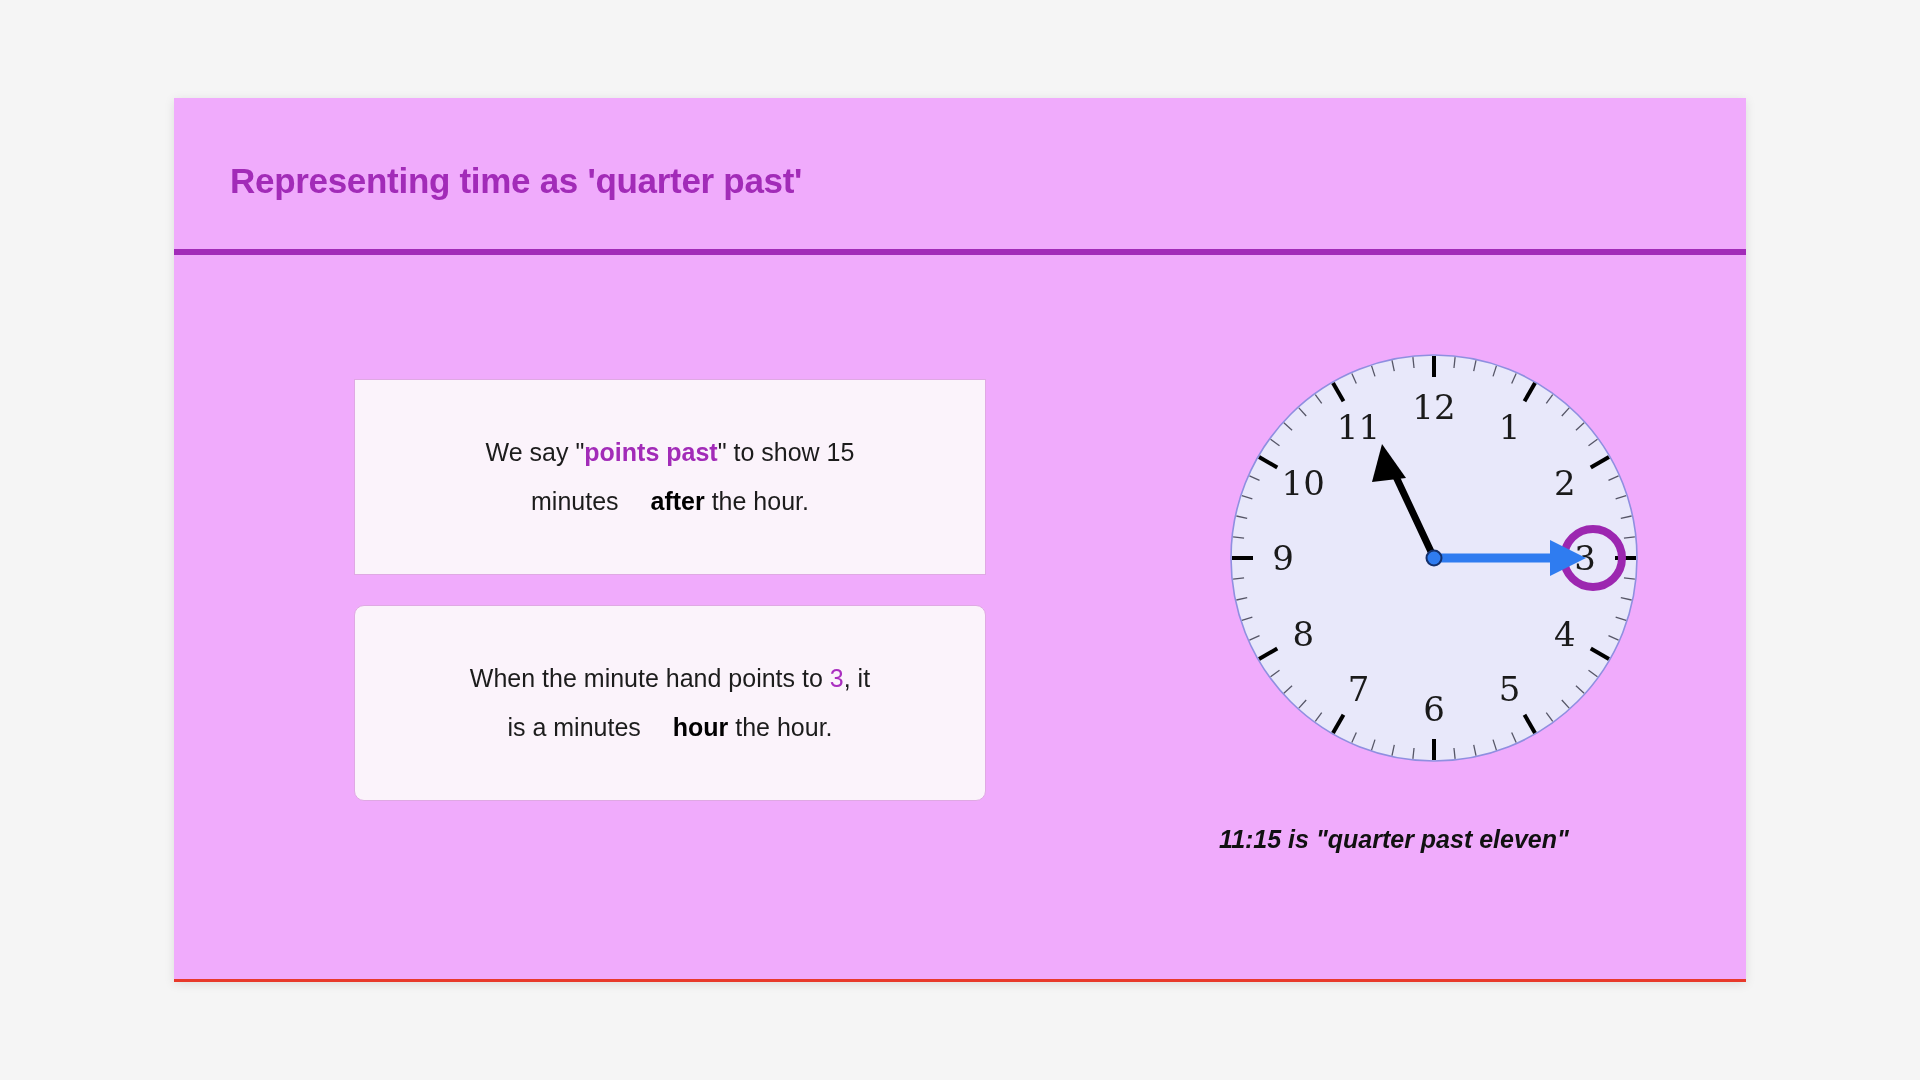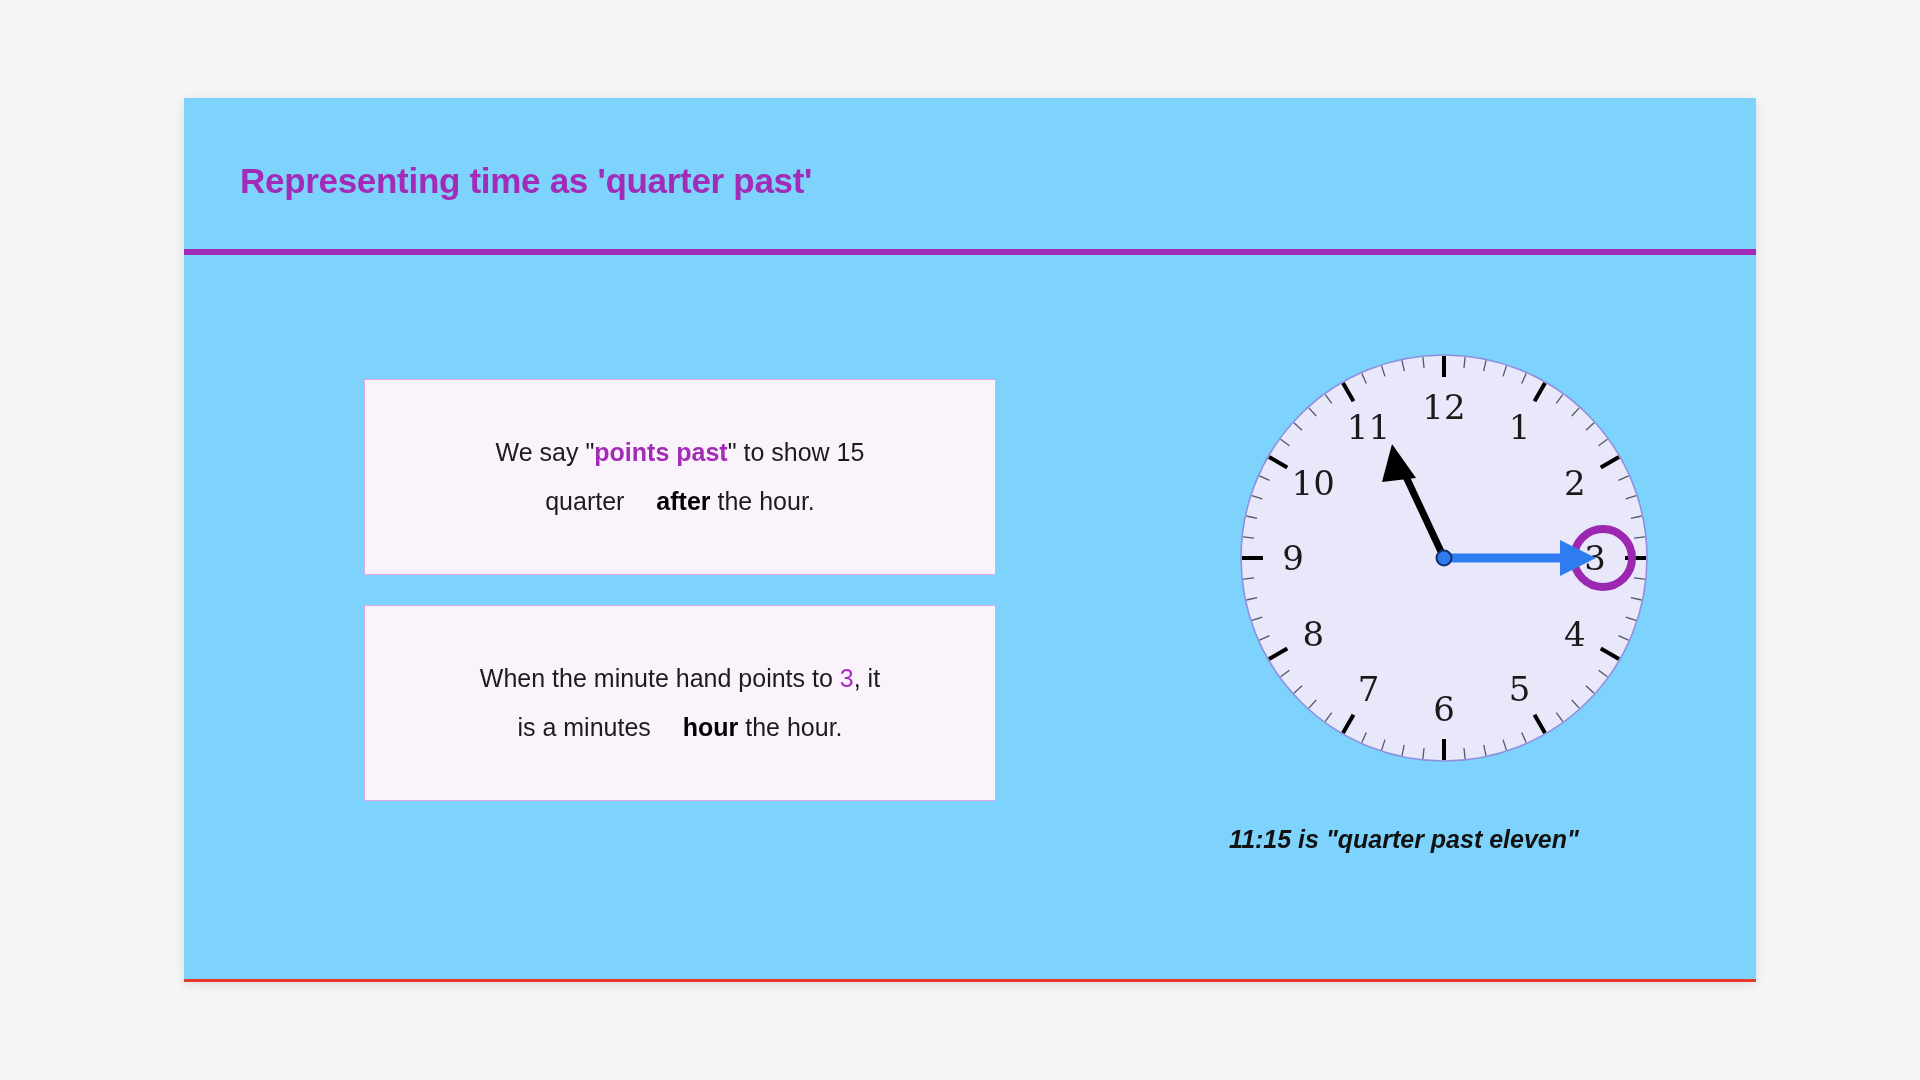--- a/index.html
+++ b/index.html
@@ -15,25 +15,25 @@
   #stage {
     position: relative;
     width: 1920px;
     height: 1080px;
     background: #f5f5f5;
   }
 
   
   .slide-card {
     position: absolute;
-    left: 184px;
+    left: 174px;
     top: 98px;
     width: 1572px;
     height: 884px;
-    background: #7dd3fc;
+    background: #f0abfc;
     box-shadow: 0 2px 10px rgba(0,0,0,0.10);
     overflow: hidden;
   }
 
   .card-bottom-rule {
     position: absolute;
     left: 0;
     bottom: 0;
     width: 100%;
     height: 3px;
@@ -81,20 +81,21 @@
     top: 281px;
     width: 632px;
     height: 196px;
   }
 
   .fact-box-2 {
     left: 180px;
     top: 507px;
     width: 632px;
     height: 196px;
+    border-radius: 10px;
   }
 
   .fact-line { display: block; white-space: nowrap; }
 
   .hl-purple-bold { color: #a22bb8; font-weight: bold; }
   .hl-purple      { color: #aa2fc0; }
   .hl-bold        { font-weight: bold; color: #000000; margin-left: 25px; }
 
   
   .clock-figure {
@@ -132,21 +133,21 @@
 <div id="stage">
 
   <div class="slide-card">
 
     <h1 class="slide-title">Representing time as 'quarter past'</h1>
 
     <div class="title-rule"></div>
 
     <div class="fact-box fact-box-1">
       <span class="fact-line"><span>We say "</span><span class="hl-purple-bold">points past</span><span>" to show 15</span></span>
-      <span class="fact-line"><span>quarter </span><span class="hl-bold">after</span><span> the hour.</span></span>
+      <span class="fact-line"><span>minutes </span><span class="hl-bold">after</span><span> the hour.</span></span>
     </div>
 
     <div class="fact-box fact-box-2">
       <span class="fact-line"><span>When the minute hand points to </span><span class="hl-purple">3</span><span>, it</span></span>
       <span class="fact-line"><span>is a minutes </span><span class="hl-bold">hour</span><span> the hour.</span></span>
     </div>
 
     <div class="clock-figure">
 
       <svg class="clock-svg" viewBox="0 0 440 440">

